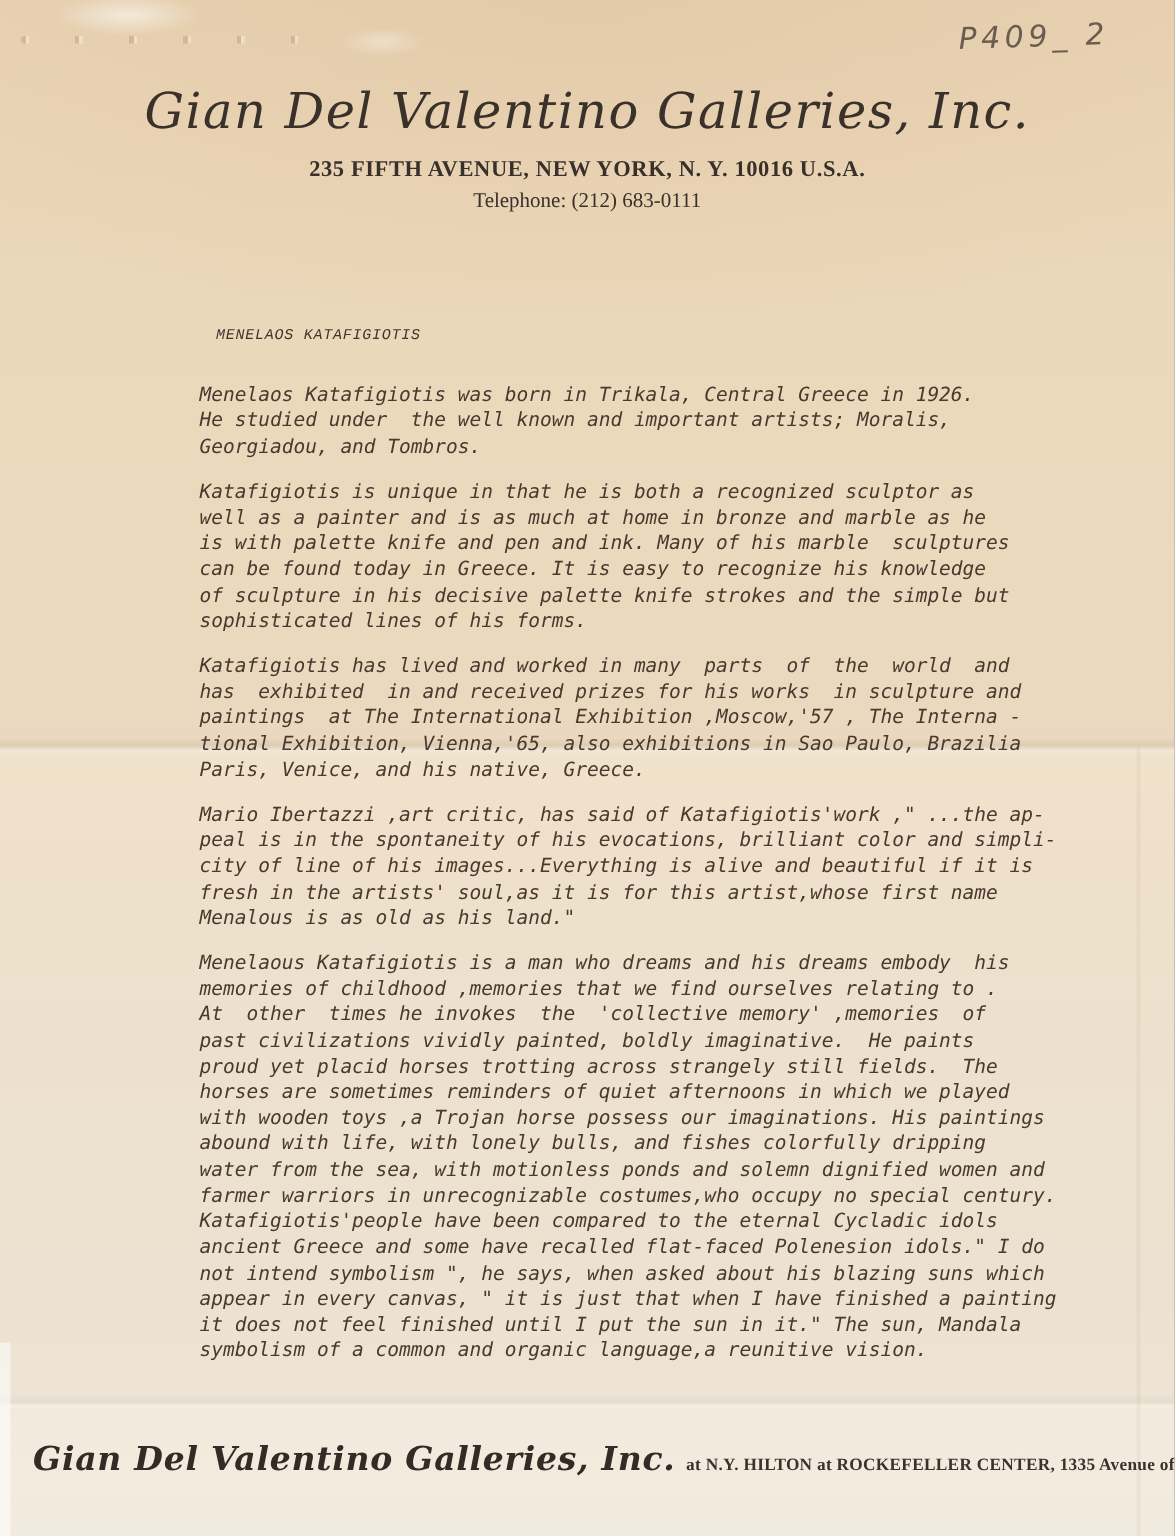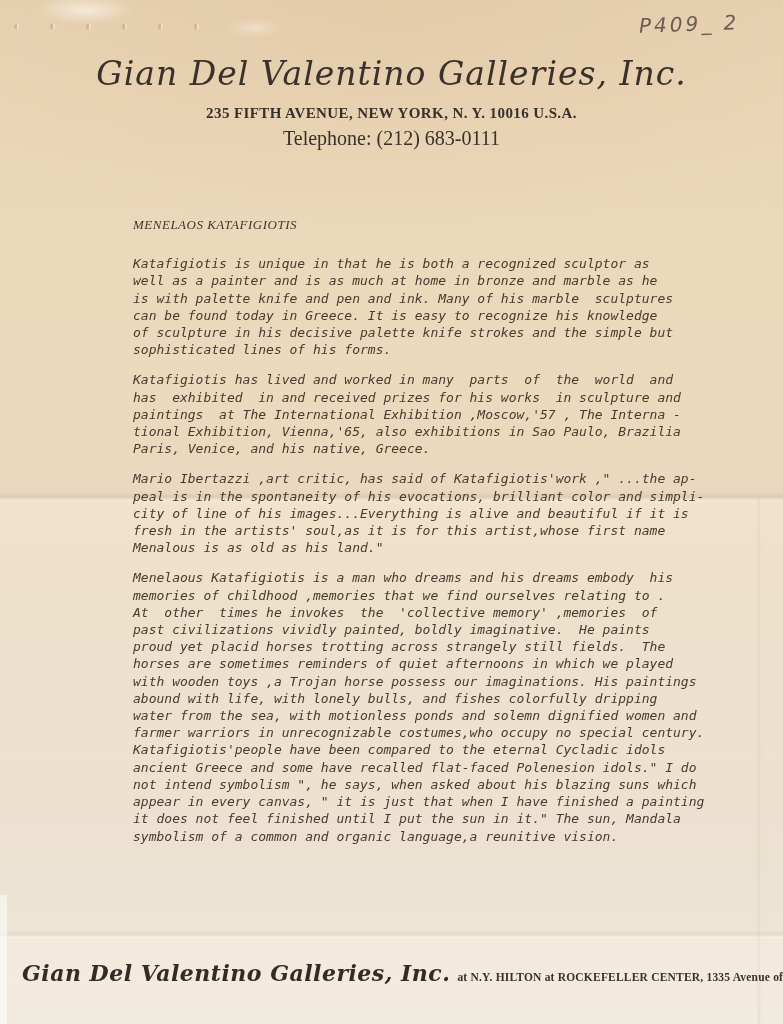--- a/index.html
+++ b/index.html
@@ -126,43 +126,44 @@
     margin-top: 11px;
     font-family: "Liberation Serif", serif;
     font-weight: 600;
     font-size: 15px;
     letter-spacing: 0.4px;
     color: #38302a;
   }
   .phone {
     margin-top: 5px;
     font-family: "Liberation Serif", serif;
-    font-size: 20px;
+    font-size: 14px;
     color: #38302a;
   }
 
   
   .body-text {
     position: absolute;
     left: 133px;
     top: 216px;
     width: 600px;
     font-family: "DejaVu Sans Mono", monospace;
     font-style: italic;
     font-size: 13px;
     line-height: 17.2px;
     color: #49392e;
   }
   .doc-heading {
-    font-family: Liberation Serif, serif;
-    font-style: italic;
-    font-size: 13px;
+    font-family: Liberation Mono, monospace;
+    font-style: italic;
+    font-size: 10px;
     letter-spacing: 0.5px;
     color: #43352b;
     margin-bottom: 22px;
+    margin-left: 11px;
   }
   .para {
     white-space: pre-wrap;
     margin: 0 0 13px 0;
   }
 
   
   .footer {
     position: absolute;
     left: 22px;
@@ -201,20 +202,23 @@
   <div class="annotation">P409_ 2</div>
 
   <div class="letterhead">
     <div class="logo">Gian Del Valentino Galleries, Inc.</div>
     <div class="address">235 FIFTH AVENUE, NEW YORK, N. Y. 10016 U.S.A.</div>
     <div class="phone">Telephone: (212) 683-0111</div>
   </div>
 
   <div class="body-text">
     <div class="doc-heading">MENELAOS  KATAFIGIOTIS</div>
+    <p class="para">Menelaos Katafigiotis was born in Trikala, Central Greece in 1926.
+He studied under  the well known and important artists; Moralis,
+Georgiadou, and Tombros.</p>
     <p class="para">Katafigiotis is unique in that he is both a recognized sculptor as
 well as a painter and is as much at home in bronze and marble as he
 is with palette knife and pen and ink. Many of his marble  sculptures
 can be found today in Greece. It is easy to recognize his knowledge
 of sculpture in his decisive palette knife strokes and the simple but
 sophisticated lines of his forms.</p>
     <p class="para">Katafigiotis has lived and worked in many  parts  of  the  world  and
 has  exhibited  in and received prizes for his works  in sculpture and
 paintings  at The International Exhibition ,Moscow,'57 , The Interna -
 tional Exhibition, Vienna,'65, also exhibitions in Sao Paulo, Brazilia

